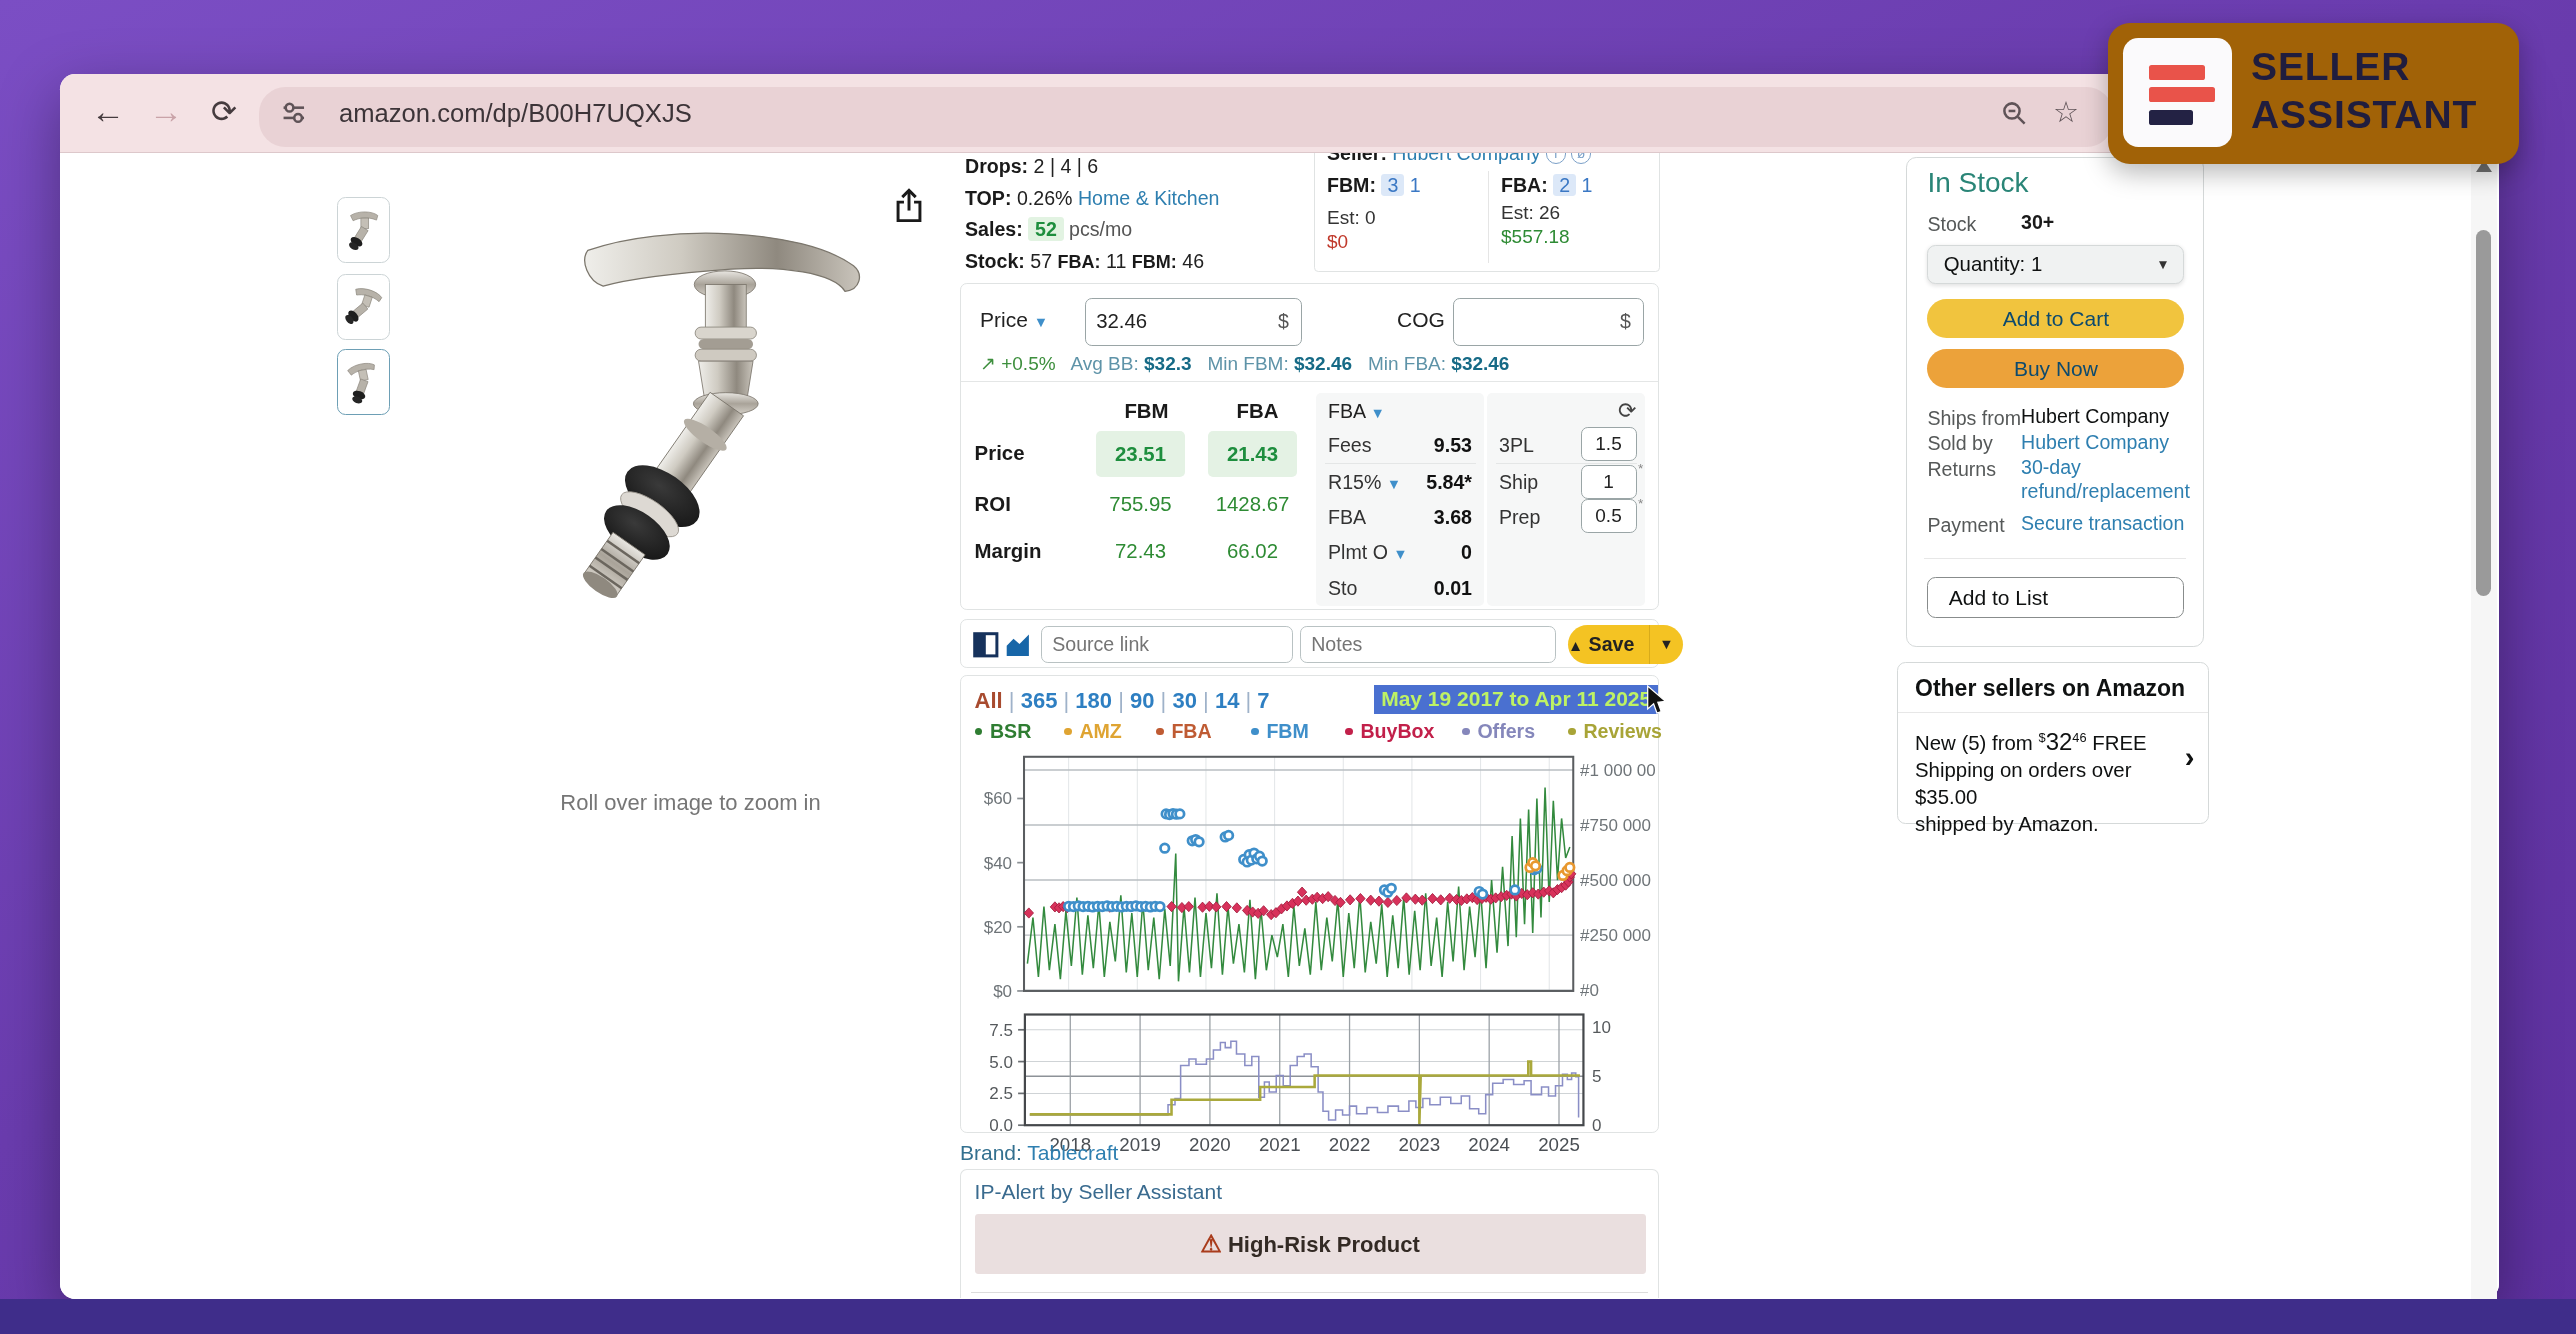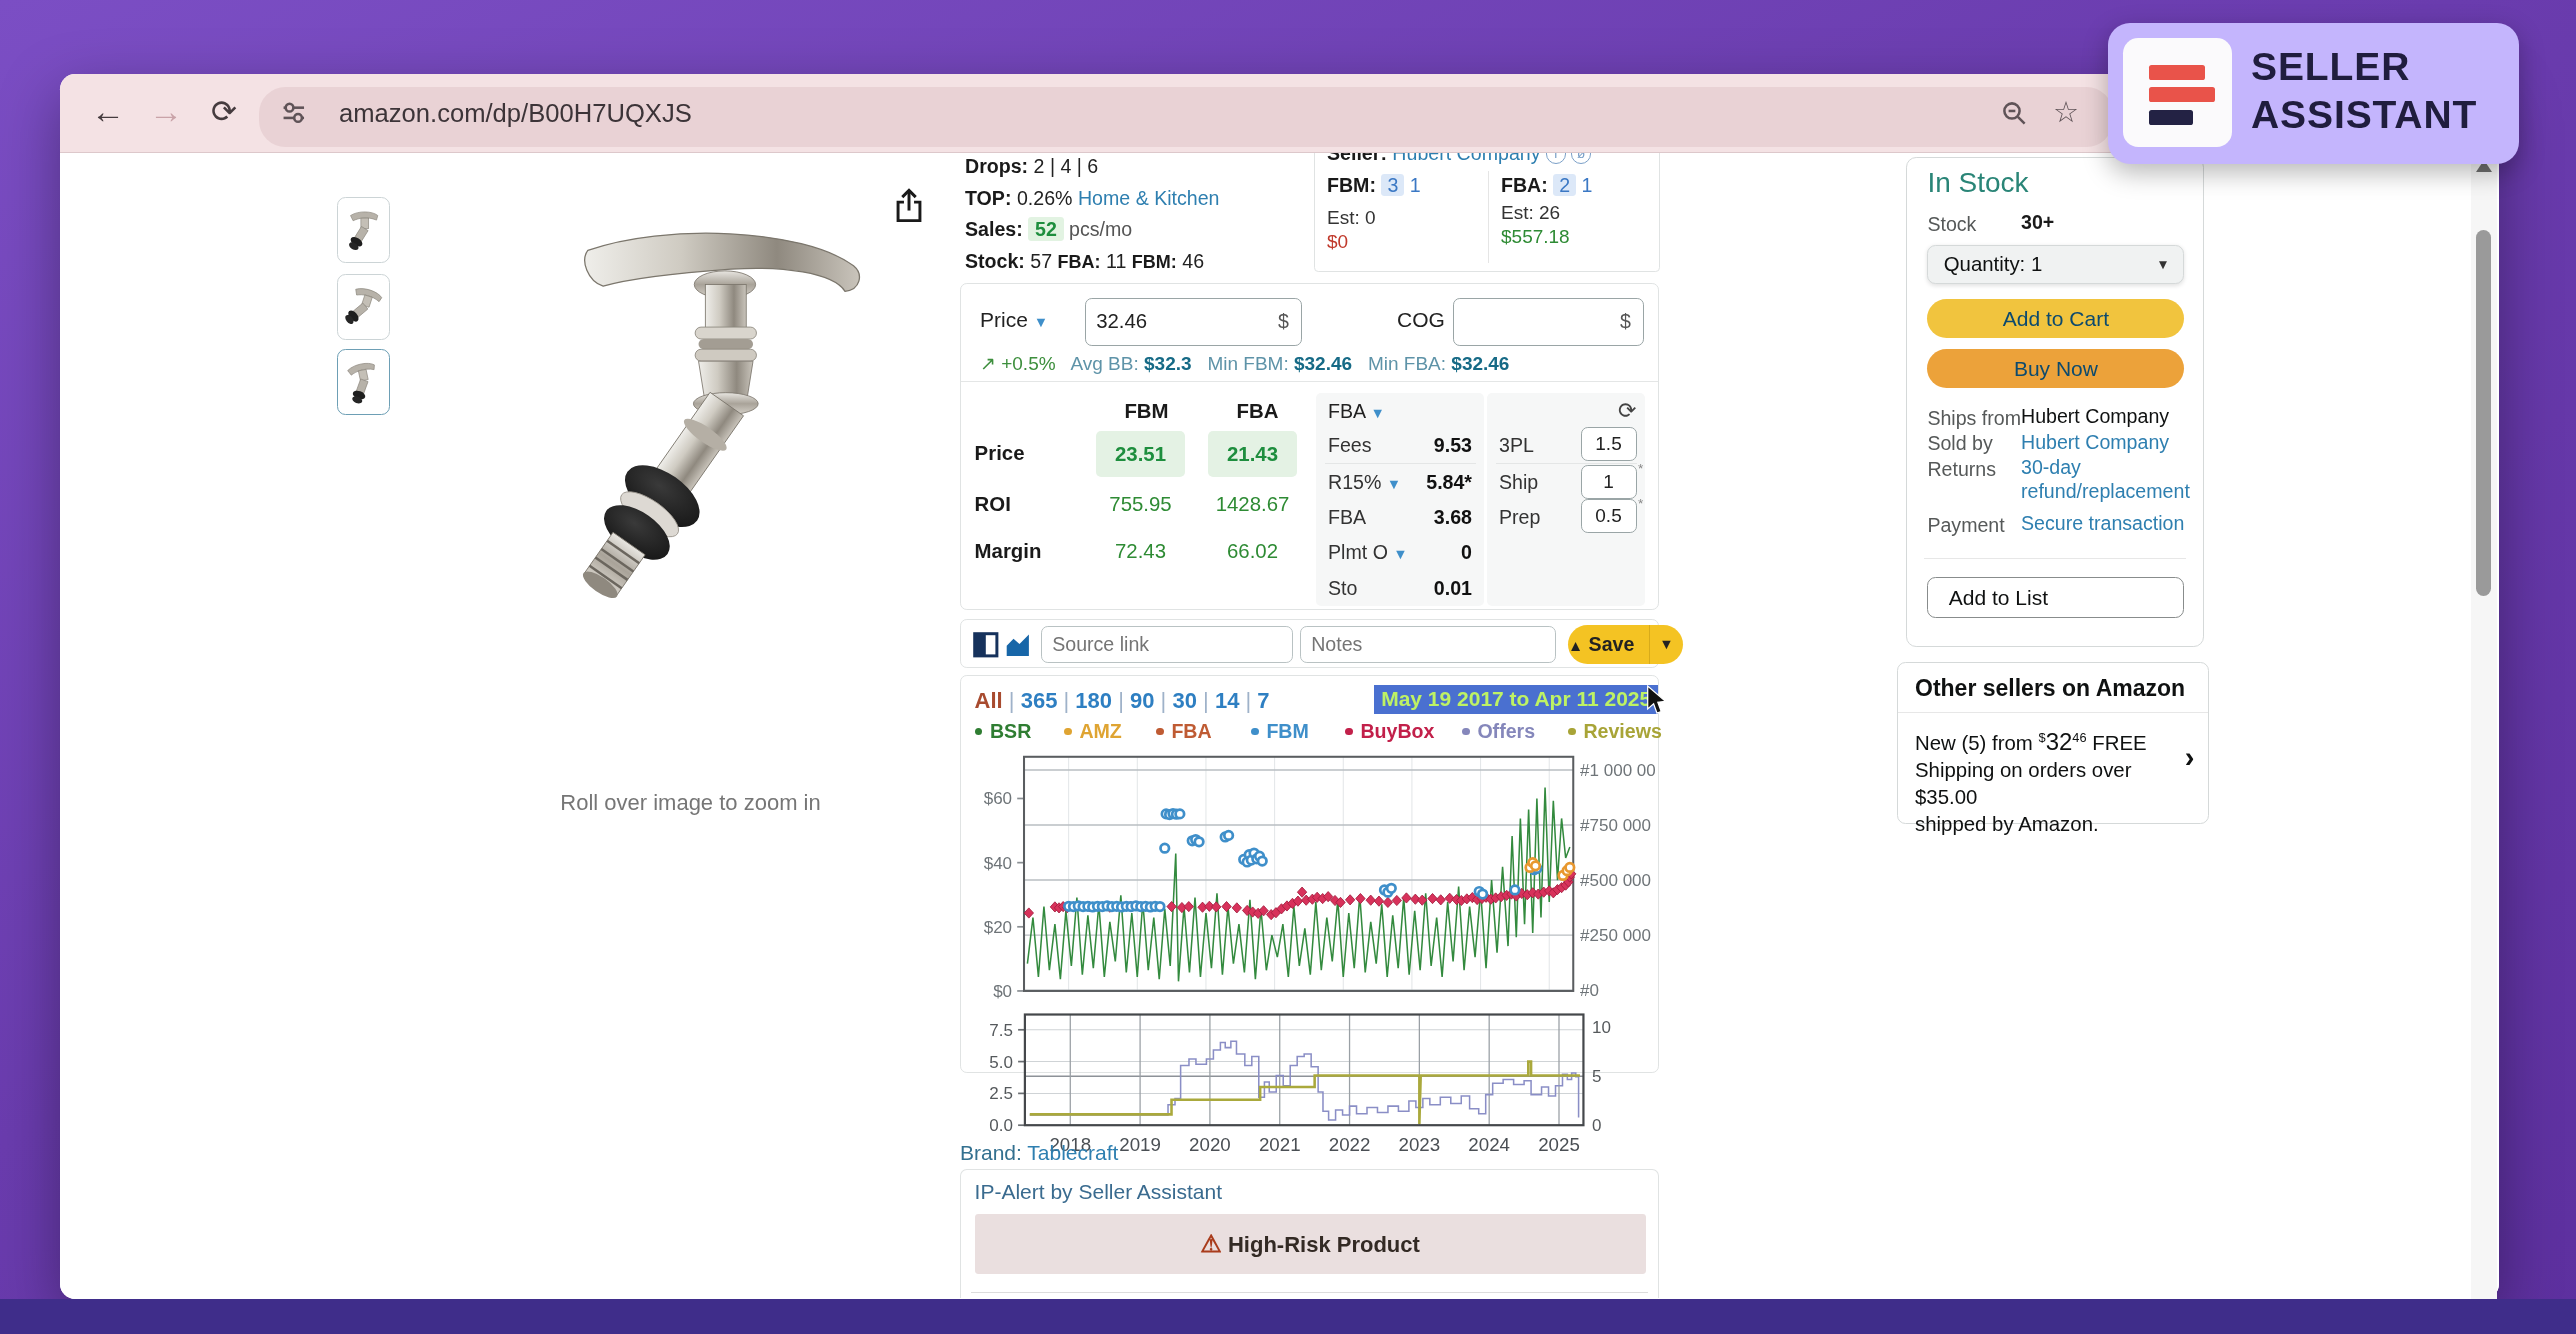--- a/index.html
+++ b/index.html
@@ -258,21 +258,21 @@
       </svg>
       <input class="fld" style="position: absolute; left: 80px; top: 6px; width: 252px; height: 37px; font-size: 19.6px; border-color: rgb(185, 194, 195); color: rgb(119, 119, 119);" placeholder="Source link">
       <input class="fld" style="position: absolute; left: 339px; top: 6px; width: 256px; height: 37px; font-size: 19.6px; border-color: rgb(185, 194, 195); color: rgb(119, 119, 119);" placeholder="Notes">
       <div style="position:absolute; left:607px; top:5.1px; width:82px; height:39px; background:#f4c323; border-radius:19.6px 0 0 19.6px; text-align:left; line-height:39px; font-size:19.6px; font-weight:bold; color:#222;">
         <span style="font-size:15.3px;">▲</span>
         <span>Save</span>
       </div>
       <div style="position:absolute; left:689px; top:5.1px; width:32px; height:39px; background:#f4c323; border-radius:0 19.6px 19.6px 0; border-left:1.3px solid #d8ab1a; text-align:center; line-height:39px; font-size:14.5px; color:#222; left:688px; width:34px;">▼</div>
     </div>
 
-    <div class="card" style="left:900px; top:522px; width:699px; height:398px;">
+    <div class="card" style="left:900px; top:522px; width:699px; height:458px;">
       <div style="position:absolute; left:13.6px; top:12px; font-size:22px; white-space:nowrap;">
         <span class="rangeitem" style="color:#a84b2f;">All</span><span style="color:#9fb2c9;"> | </span><span class="rangeitem">365</span><span style="color:#9fb2c9;"> | </span><span class="rangeitem">180</span><span style="color:#9fb2c9;"> | </span><span class="rangeitem">90</span><span style="color:#9fb2c9;"> | </span><span class="rangeitem">30</span><span style="color:#9fb2c9;"> | </span><span class="rangeitem">14</span><span style="color:#9fb2c9;"> | </span><span class="rangeitem">7</span>
       </div>
       <div style="position:absolute; right:0px; top:8.5px; background:#4a70d0; color:#bef264; font-weight:bold; font-size:21px; padding:2.6px 6.8px; white-space:nowrap;">May 19 2017 to Apr 11 2025</div>
 
       <div class="legenditem" style="left: 13.6px; color: rgb(47, 125, 50);"><span class="legenddot" style="background: rgb(47, 125, 50);"></span><span>BSR</span></div>
       <div class="legenditem" style="left: 103px; color: rgb(223, 164, 50);"><span class="legenddot" style="background: rgb(223, 164, 50);"></span><span>AMZ</span></div>
       <div class="legenditem" style="left: 195px; color: rgb(191, 91, 51);"><span class="legenddot" style="background: rgb(191, 91, 51);"></span><span>FBA</span></div>
       <div class="legenditem" style="left: 290px; color: rgb(63, 143, 202);"><span class="legenddot" style="background: rgb(63, 143, 202);"></span><span>FBM</span></div>
       <div class="legenditem" style="left: 384px; color: rgb(194, 32, 74);"><span class="legenddot" style="background: rgb(194, 32, 74);"></span><span>BuyBox</span></div>
@@ -550,21 +550,21 @@
         <line x1="9" y1="13" x2="17" y2="13" stroke="#5f5357" stroke-width="3"></line>
         <line x1="20" y1="20" x2="28" y2="28" stroke="#5f5357" stroke-width="3"></line>
       </svg>
       <span style="position:absolute; right:34px; top:8.5px; font-size:29px; color:#5f5357;">☆</span>
     </div>
   </div>
 </div>
 
 <div id="bottom-strip" class="abs"></div>
 
-<div class="abs" style="left:2108px; top:23px; width:411px; height:141px; background:#c4b5fd; border-radius:22px; box-shadow:0 8.5px 25.6px rgba(0,0,0,.28); z-index:60;">
+<div class="abs" style="left:2108px; top:23px; width:411px; height:141px; background:#a16207; border-radius:22px; box-shadow:0 8.5px 25.6px rgba(0,0,0,.28); z-index:60;">
   <div class="abs" style="left:15.3px; top:15.3px; width:109px; height:109px; background:#fbfafc; border-radius:15.3px;">
     <div class="abs" style="left:25.6px; top:27px; width:56px; height:14.5px; background:#e9534a; border-radius:2.6px;"></div>
     <div class="abs" style="left:25.6px; top:49px; width:66px; height:14.5px; background:#e9534a; border-radius:2.6px;"></div>
     <div class="abs" style="left:25.6px; top:72px; width:44px; height:14.5px; background:#232244; border-radius:2.6px;"></div>
   </div>
   <div class="abs" style="left:143px; top:20.4px; font-size:39px; font-weight:800; color:#201d3e; letter-spacing:0.9px; line-height:48px;">
     <div>SELLER</div>
     <div>ASSISTANT</div>
   </div>
 </div>

